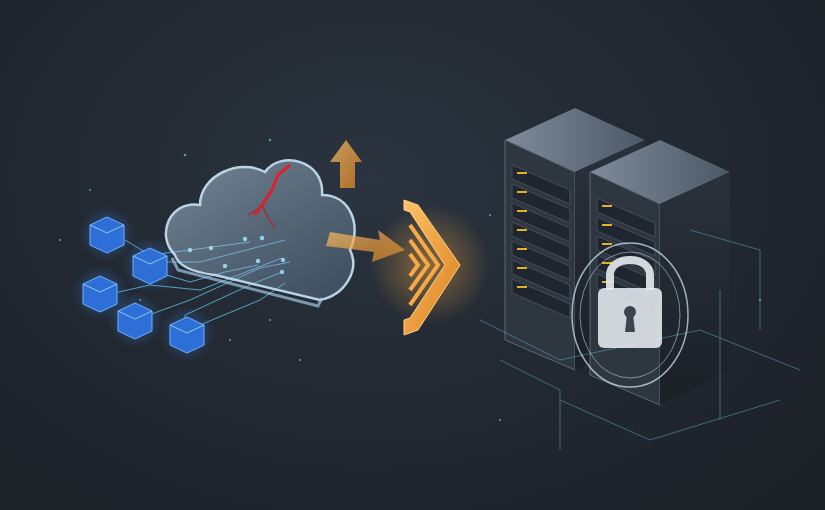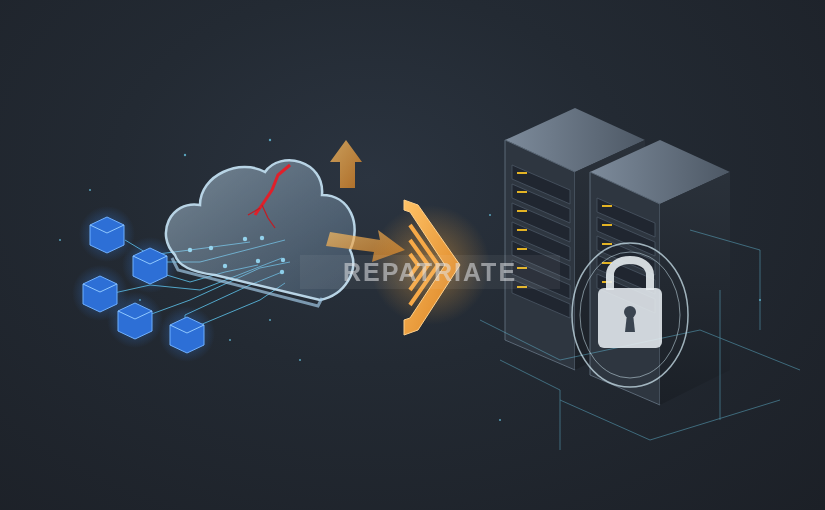--- a/index.html
+++ b/index.html
@@ -183,14 +183,13 @@
     <g>
       <ellipse cx="630" cy="315" rx="58" ry="72" fill="none" stroke="#d6eef8" stroke-width="1.5" opacity="0.7"></ellipse>
       <ellipse cx="630" cy="315" rx="50" ry="63" fill="none" stroke="#d6eef8" stroke-width="1" opacity="0.5"></ellipse>
       <path d="M610 290 L610 275 C610 255 650 255 650 275 L650 290" fill="none" stroke="#e6ecf0" stroke-width="8" opacity="0.9"></path>
       <rect x="598" y="288" width="64" height="60" rx="6" fill="#e6ecf0" opacity="0.88"></rect>
       <circle cx="630" cy="312" r="6" fill="#3a4450"></circle>
       <polygon points="627,314 633,314 635,332 625,332" fill="#3a4450"></polygon>
     </g>
   </svg>
 
-  <div class="watermark">REPATRIATE</div>
 </div>
 
 </body></html>

